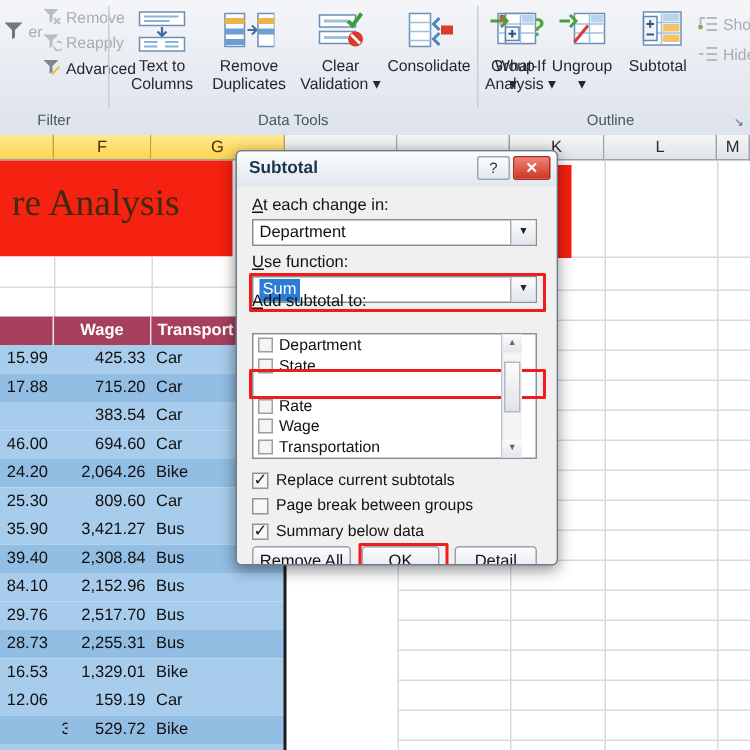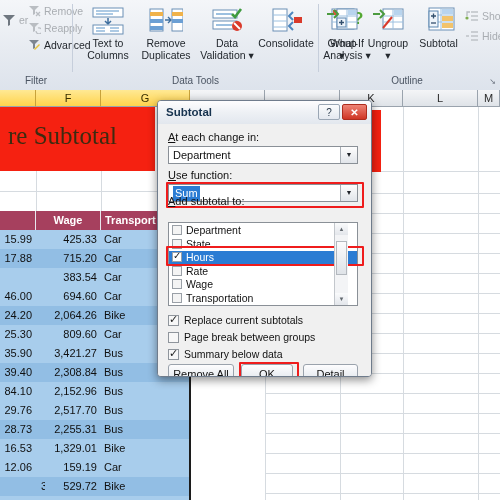--- a/index.html
+++ b/index.html
@@ -209,21 +209,21 @@
         <svg width="34" height="30" viewBox="0 0 34 30">
           <rect x="3" y="4" width="24" height="8" fill="#fff" stroke="#6b8fb5"></rect>
           <line x1="6" y1="8" x2="22" y2="8" stroke="#9cc0e0" stroke-width="2"></line>
           <rect x="3" y="15" width="24" height="8" fill="#fff" stroke="#6b8fb5"></rect>
           <line x1="6" y1="19" x2="22" y2="19" stroke="#9cc0e0" stroke-width="2"></line>
           <path d="M22,8 L25,11 L31,3" stroke="#3f9b3f" stroke-width="2.6" fill="none"></path>
           <circle cx="27" cy="20" r="5" fill="#d93a2b"></circle>
           <line x1="24" y1="17" x2="30" y2="23" stroke="#fff" stroke-width="1.8"></line>
         </svg>
       </span>
-      <span class="cap">Data</span>
+      <span class="cap">Clear</span>
       <span class="cap"><span>Validation</span>
         <span>▾</span>
       </span>
     </div>
 
     <div class="rbtn" style="left:182px;top:6px;width:62px;">
       <span class="icn">
         <svg width="34" height="30" viewBox="0 0 34 30">
           <rect x="4" y="3" width="14" height="22" fill="#fff" stroke="#6b8fb5"></rect>
           <line x1="4" y1="9" x2="18" y2="9" stroke="#9cc0e0"></line>
@@ -371,21 +371,21 @@
   <div class="gridh" style="left:265px;top:283px;width:235px;"></div>
   <div class="gridh" style="left:265px;top:303px;width:235px;"></div>
   <div class="gridh" style="left:265px;top:323px;width:235px;"></div>
   <div class="gridh" style="left:265px;top:343px;width:235px;"></div>
   <div class="gridh" style="left:265px;top:363px;width:235px;"></div>
   <div class="gridh" style="left:265px;top:383px;width:235px;"></div>
   <div class="gridh" style="left:265px;top:403px;width:235px;"></div>
 
   <div id="banner" style="left:0;top:17px;width:155px;height:64px;"></div>
   <div id="bannerK" style="left:351px;top:20px;width:30px;height:62px;"></div>
-  <div id="bannertxt" style="left:8px;top:32px;font-size:25px;">re Subtotal</div>
+  <div id="bannertxt" style="left:8px;top:32px;font-size:25px;">re Analysis</div>
 
   <div style="position:absolute;left:0;top:81px;width:190px;height:40px;background:#fff;"></div>
   <div class="gridh" style="left:0;top:101px;width:190px;"></div>
   <div class="gridv" style="left:36px;top:81px;height:40px;"></div>
   <div class="gridv" style="left:101px;top:81px;height:40px;"></div>
 
   <div class="thead" style="left:0;top:121px;width:36px;"></div>
   <div class="thead" style="left:36px;top:121px;width:65px;text-align:center;">Wage</div>
   <div class="thead" style="left:101px;top:121px;width:89px;padding-left:4px;">Transport</div>
 
@@ -487,24 +487,20 @@
 
     <div id="listbox" style="left:10px;top:98px;width:190px;height:84px;">
         <div class="lrow" style="top: 1px;">
           <span class="cb"></span>
           <span class="lt">Department</span>
         </div>
         <div class="lrow" style="top: 14.5px;">
           <span class="cb"></span>
           <span class="lt">State</span>
         </div>
-        <div class="lrow sel" style="top: 28px;">
-          <span class="cb on"></span>
-          <span class="lt">Hours</span>
-        </div>
         <div class="lrow" style="top: 41.5px;">
           <span class="cb"></span>
           <span class="lt">Rate</span>
         </div>
         <div class="lrow" style="top: 55px;">
           <span class="cb"></span>
           <span class="lt">Wage</span>
         </div>
         <div class="lrow" style="top: 68.5px;">
           <span class="cb"></span>

